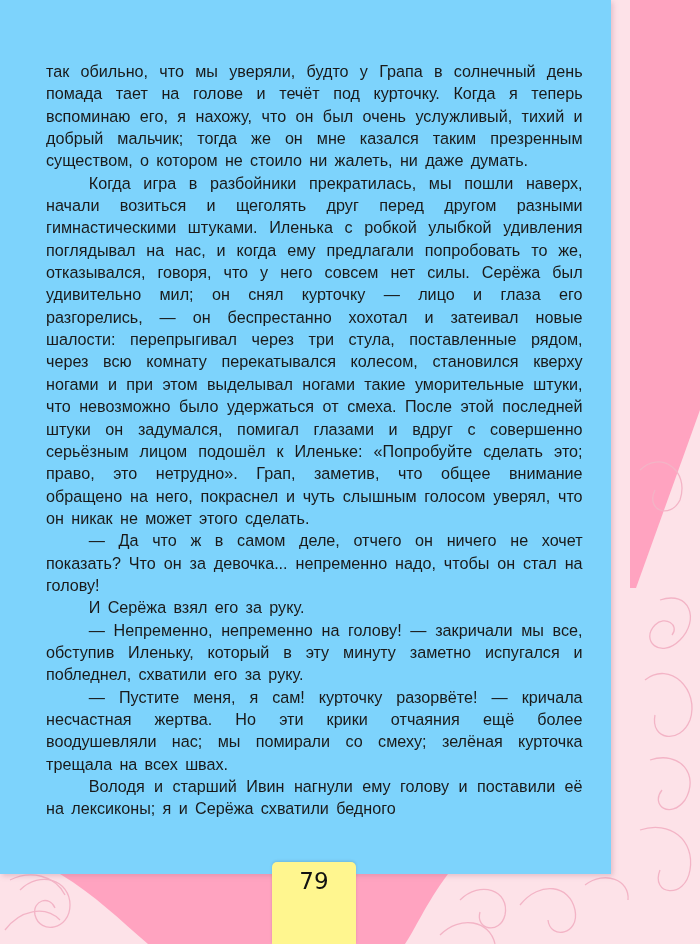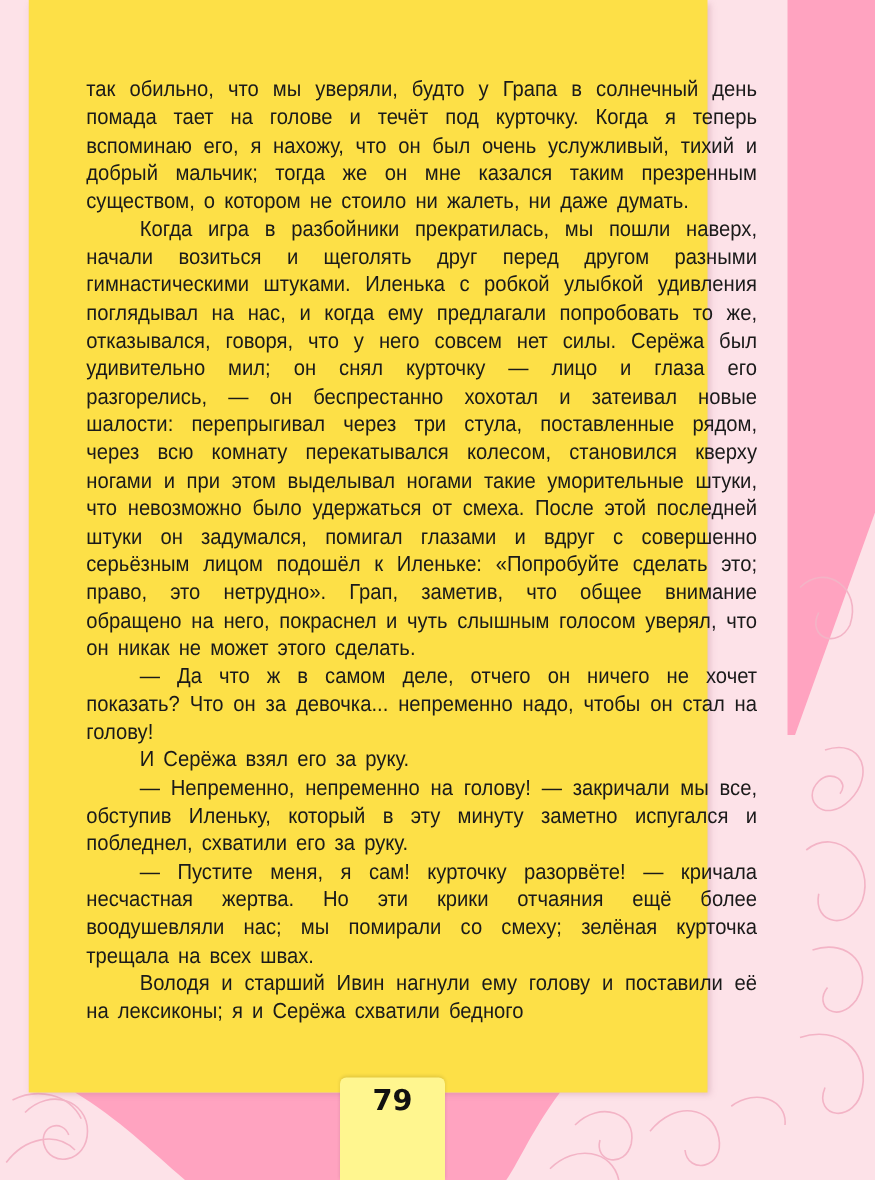--- a/index.html
+++ b/index.html
@@ -3,24 +3,23 @@
   <meta charset="utf-8">
   <style>
     html, body { margin: 0; padding: 0; }
     body {
       width: 700px; height: 944px; overflow: hidden; position: relative;
       background: #fde2e8;
       font-family: "Liberation Sans", sans-serif;
     }
     .bg-ornament { position: absolute; left: 0; top: 0; width: 700px; height: 944px; }
     .page {
-      position: absolute; left: 0; top: 0; width: 543px; height: 874px;
-      background: #fde047;
+      position: absolute; left: 0; top: 0; width: 611px; height: 874px;
+      background: #7dd3fc;
       box-shadow: 2px 2px 5px rgba(180,120,140,0.35);
-      margin-left: 23px;
     }
     .text-block {
       position: absolute; left: 46px; top: 60px; width: 537px;
       font-family: "Liberation Sans", sans-serif;
       font-size: 17.4px;
       line-height: 22.35px;
       color: #1a1a1a;
       letter-spacing: 0;
       transform: scaleX(0.93);
       transform-origin: left top;
@@ -34,21 +33,21 @@
     }
     .para.indent { text-indent: 46px; }
     .page-tab {
       position: absolute; left: 272px; top: 862px; width: 84px; height: 82px;
       background: #fff68f;
       border-radius: 5px 5px 0 0;
       box-shadow: 0 -1px 3px rgba(0,0,0,0.12);
     }
     .page-number {
       position: absolute; left: 0; top: 6px; width: 84px; text-align: center;
-      font-family: "DejaVu Sans", sans-serif; font-weight: bold;
+      font-family: "DejaVu Sans", sans-serif; font-weight: normal;
       font-size: 23px; color: #111;
     }
   </style>
 </head>
 <body>
 
 <svg class="bg-ornament" width="700" height="944" viewBox="0 0 700 944">
 
   <polygon points="630,0 700,0 700,410 636,588 630,588" fill="#ffa3c0"></polygon>
 

